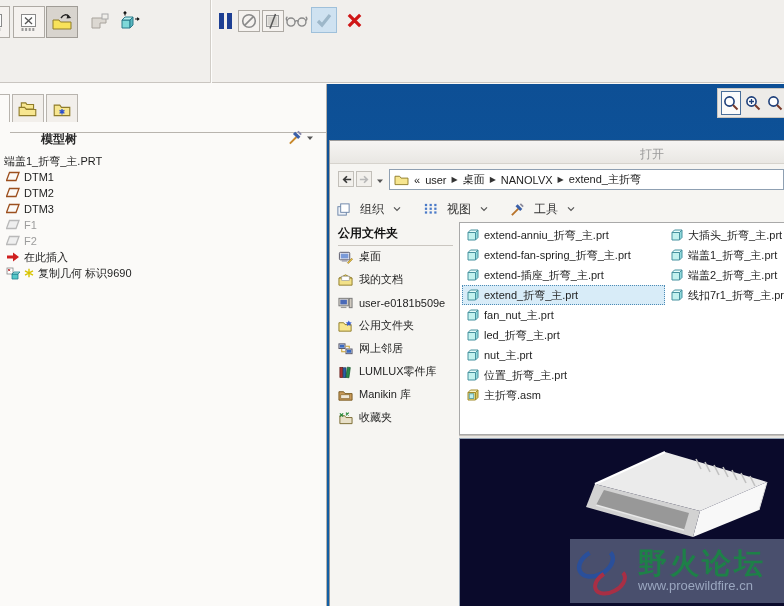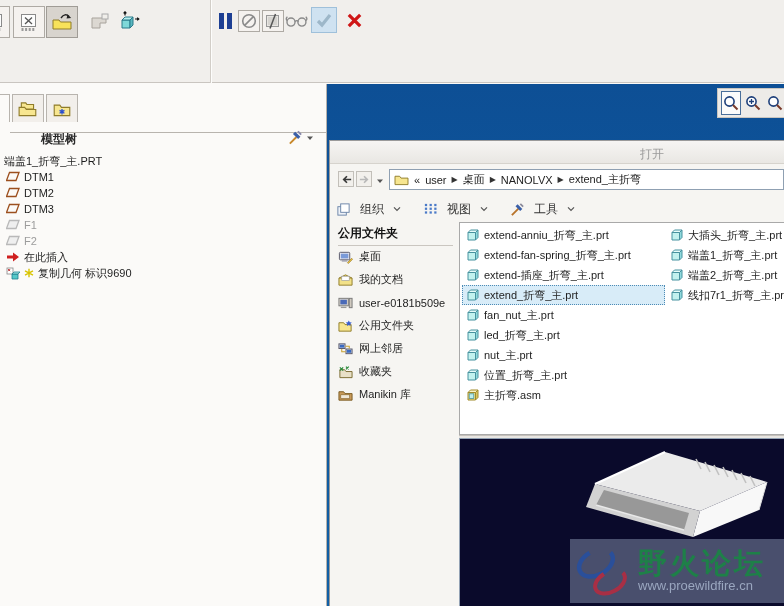--- a/index.html
+++ b/index.html
@@ -490,34 +490,44 @@
               <rect x="8.5" y="7" width="6.5" height="5" fill="#cdd4e8" stroke="#556"></rect>
               <rect x="9.5" y="8" width="4.5" height="3" fill="#3a6ac0"></rect>
               <path d="M4,7 L4,10 L8,10 M12,6.5 L12,4 L8,4" stroke="#c8a030" fill="none" stroke-width="1.1"></path>
             </svg>
           </span>
           <span>网上邻居</span>
         </div>
         <div class="side-item">
           <span class="icon">
             <svg width="15" height="14" viewBox="0 0 16 14">
-              <path d="M2,13 L2,4.5 L7,4.5 L8.5,6.5 L15,6.5 L15,13 Z" fill="#e8e0c8" stroke="#7a6a30"></path>
-              <path d="M2,2 l3.5,3.5 M5.5,2 L2,5.5 M8.5,1.2 l3,3 M11.5,1.2 l-3,3" stroke="#2a8a3a" stroke-width="1.3"></path>
-            </svg>
-          </span>
-          <span>收藏夹</span>
+              <rect x="2" y="2" width="3" height="11" fill="#a83030" stroke="#5a1818" stroke-width="0.7"></rect>
+              <rect x="5.5" y="2.5" width="3" height="10.5" fill="#2a5fa8" stroke="#152f58" stroke-width="0.7"></rect>
+              <rect x="9.2" y="2" width="3.2" height="11" fill="#2a8a4a" stroke="#14532a" stroke-width="0.7" transform="rotate(8 10.8 7.5)"></rect>
+            </svg>
+          </span>
+          <span>LUMLUX零件库</span>
         </div>
         <div class="side-item">
           <span class="icon">
             <svg width="15" height="14" viewBox="0 0 16 14">
               <path d="M1,12.5 L1,3.5 L6,3.5 L7.5,5.5 L15,5.5 L15,12.5 Z" fill="#c89a5a" stroke="#7a5a20"></path>
               <rect x="3" y="6.8" width="9.5" height="4" fill="#f0e8d8" stroke="#7a5a20" stroke-width="0.6"></rect>
             </svg>
           </span>
           <span>Manikin 库</span>
+        </div>
+        <div class="side-item">
+          <span class="icon">
+            <svg width="15" height="14" viewBox="0 0 16 14">
+              <path d="M2,13 L2,4.5 L7,4.5 L8.5,6.5 L15,6.5 L15,13 Z" fill="#e8e0c8" stroke="#7a6a30"></path>
+              <path d="M2,2 l3.5,3.5 M5.5,2 L2,5.5 M8.5,1.2 l3,3 M11.5,1.2 l-3,3" stroke="#2a8a3a" stroke-width="1.3"></path>
+            </svg>
+          </span>
+          <span>收藏夹</span>
         </div>
       </div>
 
     <div class="file-panel">
       <div class="file-col col1" id="file-col1">
           <div class="file-row">
             <span class="icon">
               <svg width="14" height="14" viewBox="0 0 14 14">
                 <polygon points="2,4.5 9.5,4.5 9.5,12 2,12" fill="#c2f2ef" stroke="#47929f"></polygon>
                 <polygon points="2,4.5 4.5,2 12,2 9.5,4.5" fill="#e8fdfb" stroke="#47929f"></polygon>

